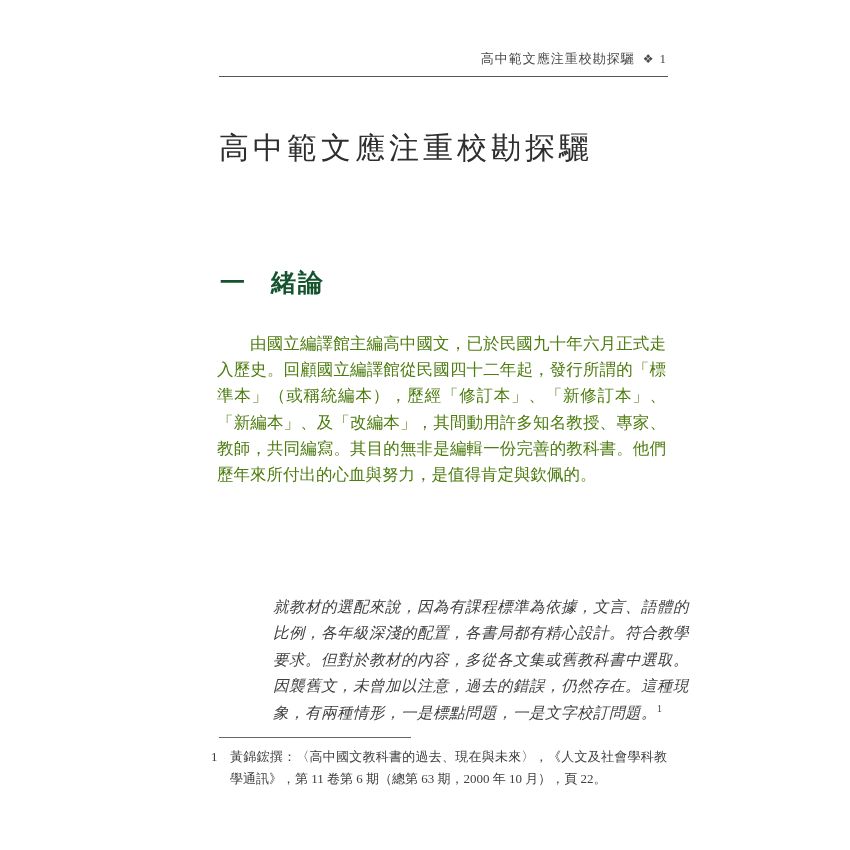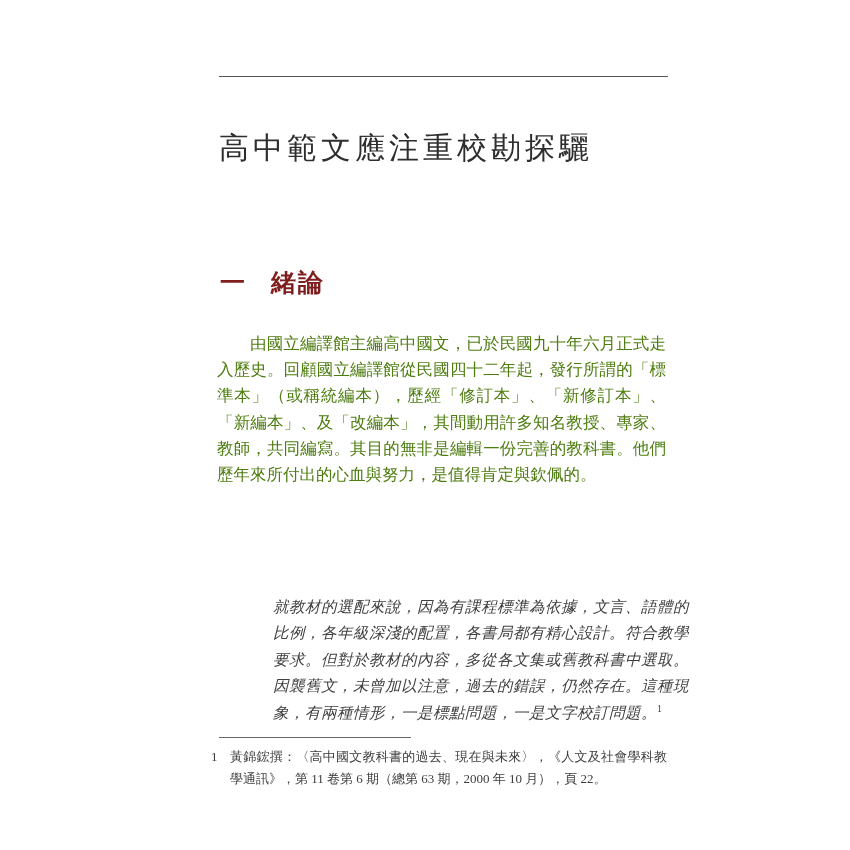--- a/index.html
+++ b/index.html
@@ -31,21 +31,21 @@
   .title {
     position: absolute; top: 128px; left: 219px; margin: 0;
     font-size: 30px; font-weight: 500; letter-spacing: 4px;
     color: #2e2e2e; white-space: nowrap;
   }
   
   .section {
     position: absolute; top: 266px; left: 220px; margin: 0;
     font-family: "Liberation Sans", "DejaVu Sans", sans-serif;
     font-size: 25px; font-weight: bold; letter-spacing: 2px;
-    color: #7f1d1d; white-space: nowrap;
+    color: #14532d; white-space: nowrap;
   }
   .section .sec-num { margin-right: 24px; }
   
   .body-text {
     position: absolute; top: 331px; left: 217px; width: 449px;
     font-size: 16.5px; line-height: 26.2px;
     text-align: justify; text-justify: inter-ideograph;
     color: #4d7c0f;
   }
   .body-text p { margin: 0; text-indent: 2em; }
@@ -69,20 +69,23 @@
     color: #3e3e3e;
   }
   .fn-marker { position: absolute; left: 1px; top: 0; }
   .fn-text { display: block; margin-left: 20px; }
 </style>
 </head>
 <body>
 
 <div class="page">
 
+  <div class="running-header">
+    <span>高中範文應注重校勘探驪</span><span class="diamond">❖</span><span>1</span>
+  </div>
   <div class="header-rule"></div>
 
   <h1 class="title">高中範文應注重校勘探驪</h1>
 
   <h2 class="section">
     <span class="sec-num">一</span><span>緒論</span>
   </h2>
 
   <div class="body-text">
     <p>由國立編譯館主編高中國文，已於民國九十年六月正式走入歷史。回顧國立編譯館從民國四十二年起，發行所謂的「標準本」（或稱統編本），歷經「修訂本」、「新修訂本」、「新編本」、及「改編本」，其間動用許多知名教授、專家、教師，共同編寫。其目的無非是編輯一份完善的教科書。他們歷年來所付出的心血與努力，是值得肯定與欽佩的。</p>

